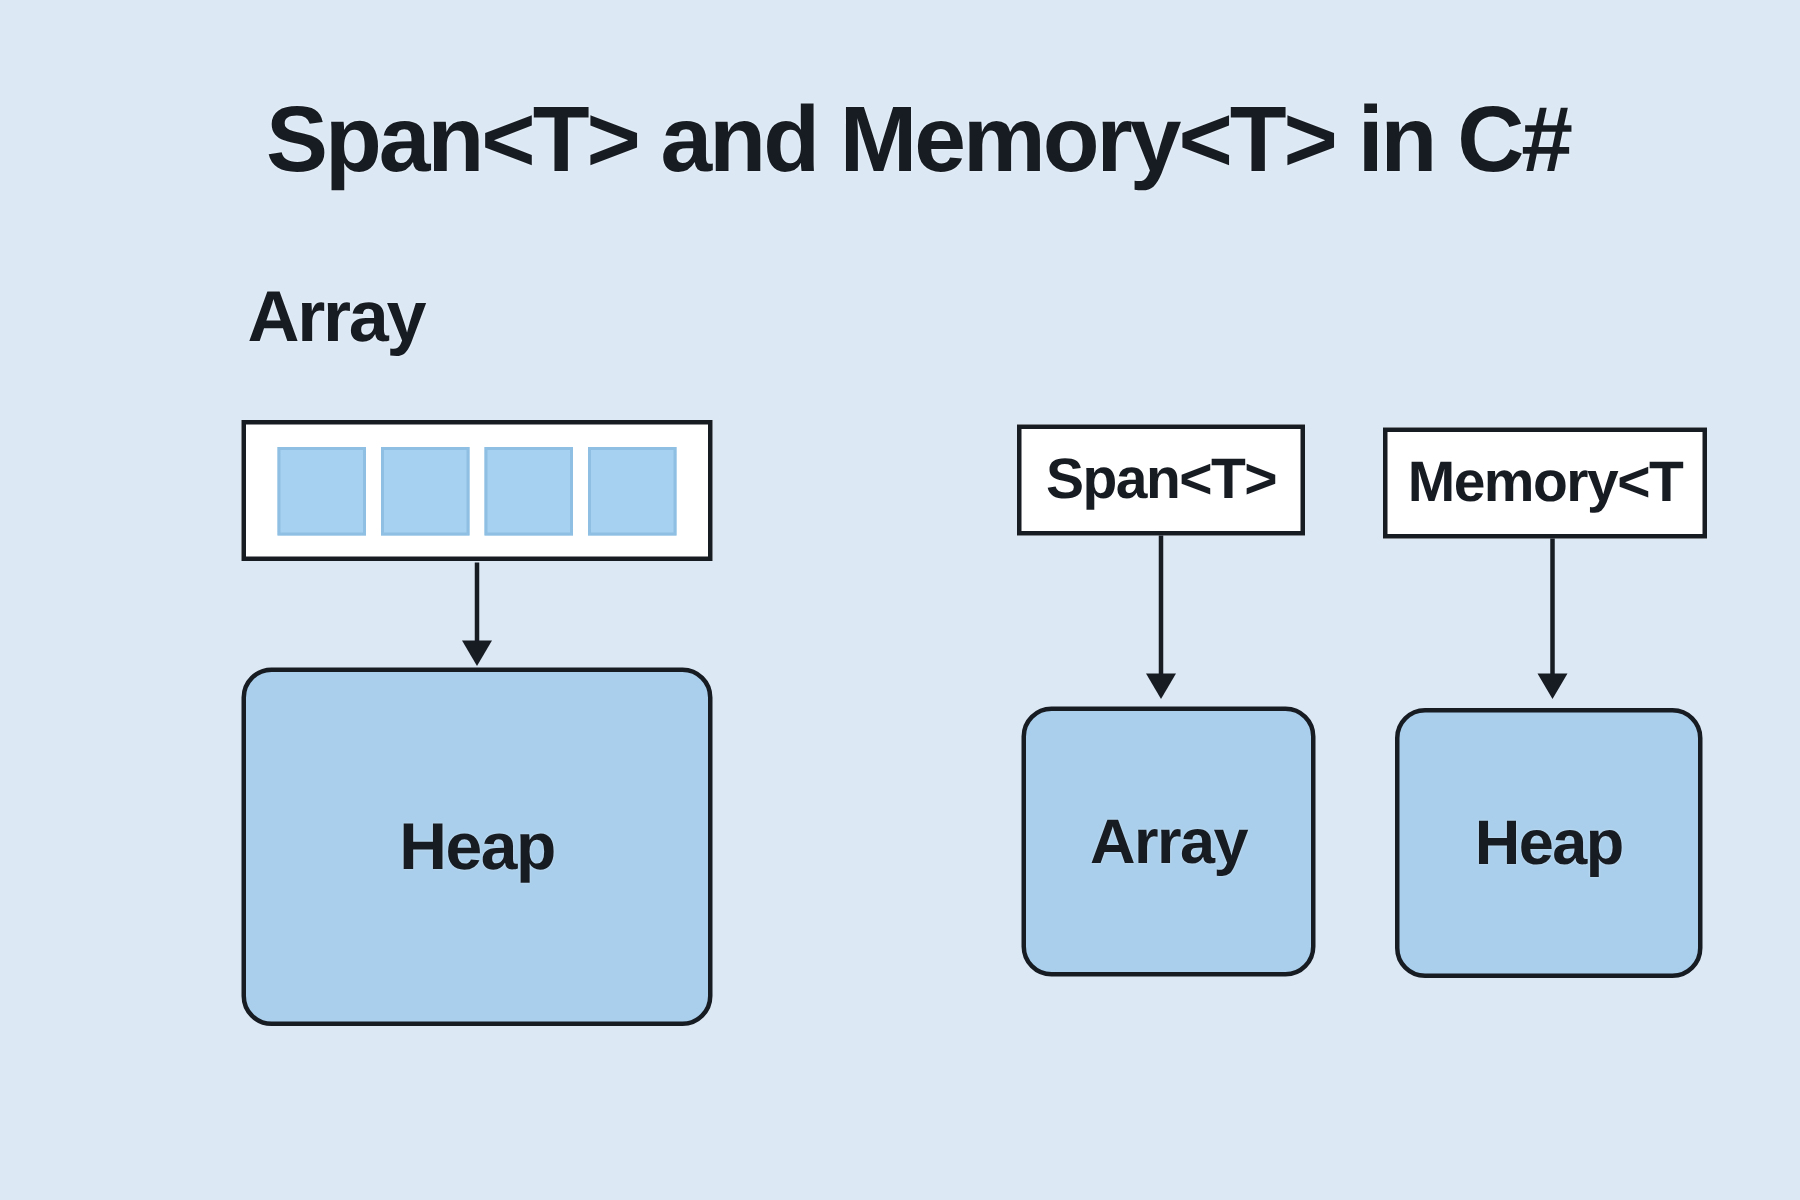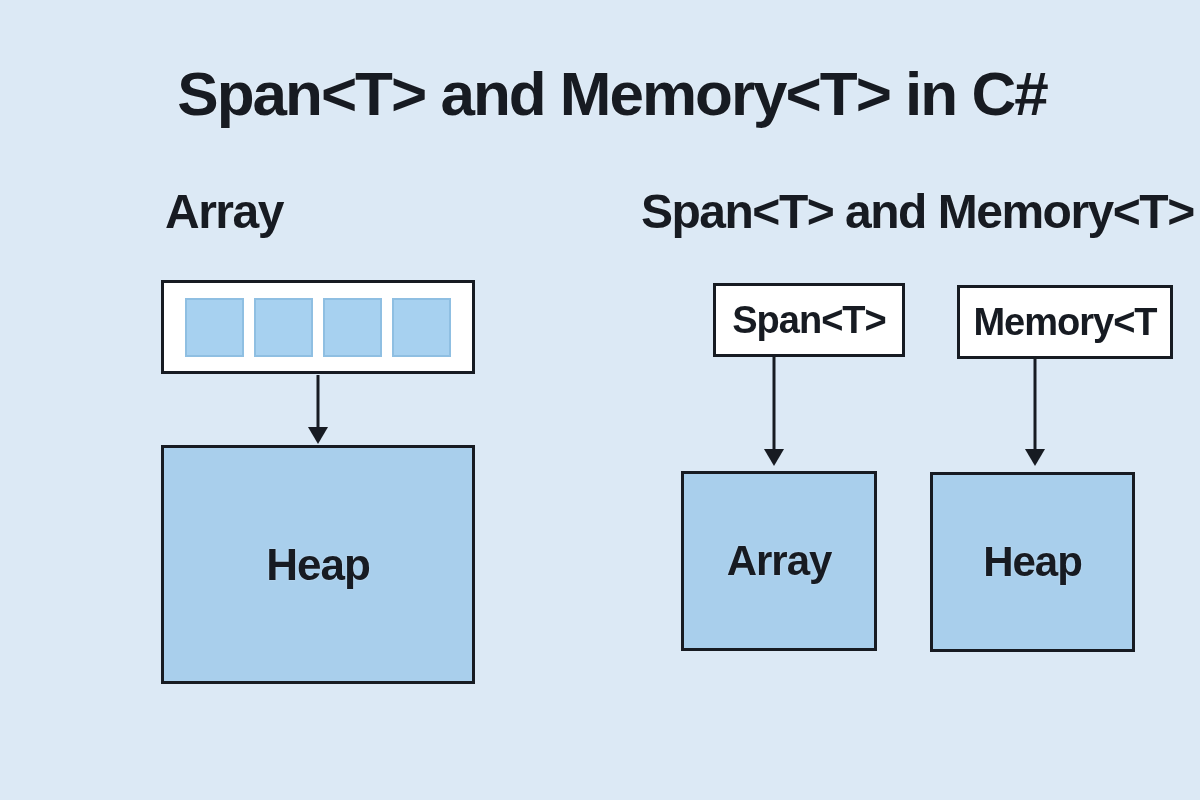--- a/index.html
+++ b/index.html
@@ -41,43 +41,42 @@
     width:59px;height:59px;background:var(--cell-blue);
     border:2px solid var(--cell-border);
   }
 
   .node{
     position:absolute;border:3px solid var(--stroke);
     display:flex;align-items:center;justify-content:center;
     font-weight:700;color:var(--text);white-space:nowrap;
     text-shadow:0 0 2px rgba(255,255,255,.4);
   }
-  .node-white{background:var(--white);margin-left:35px;}
-  .node-blue{background:var(--node-blue);}
+  .node-white{background:var(--white);}
+  .node-blue{background:var(--node-blue);border-radius:20px;}
 
   .heap-left{left:161px;top:445px;width:314px;height:239px;font-size:44px;letter-spacing:-1px;}
   .span-box{left:678px;top:283px;width:192px;height:74px;font-size:38px;letter-spacing:-1px;}
   .memory-box{left:922px;top:285px;width:216px;height:74px;font-size:38px;letter-spacing:-1px;overflow:hidden;}
   .stack-box{left:681px;top:471px;width:196px;height:180px;font-size:42px;letter-spacing:-1px;}
   .heap-right{left:930px;top:472px;width:205px;height:180px;font-size:42px;letter-spacing:-1px;}
 
   .arrows{position:absolute;left:0;top:0;width:1200px;height:800px;pointer-events:none;}
   .arrows line{stroke:var(--stroke);stroke-width:3;}
   .arrows polygon{fill:var(--stroke);}
 </style>
 </head>
 <body>
 
 <div class="canvas">
 
   <div class="title">Span&lt;T&gt; and Memory&lt;T&gt; in C#</div>
 
   <div class="section-heading heading-array">Array</div>
 
-  <div class="section-heading heading-span-memory">Span&lt;T&gt; and Memory&lt;T&gt;</div>
 
   <div class="array-box">
       <div class="cell"></div>
       <div class="cell"></div>
       <div class="cell"></div>
       <div class="cell"></div>
     </div>
 
   <div class="node node-blue heap-left">
     <span>Heap</span>

